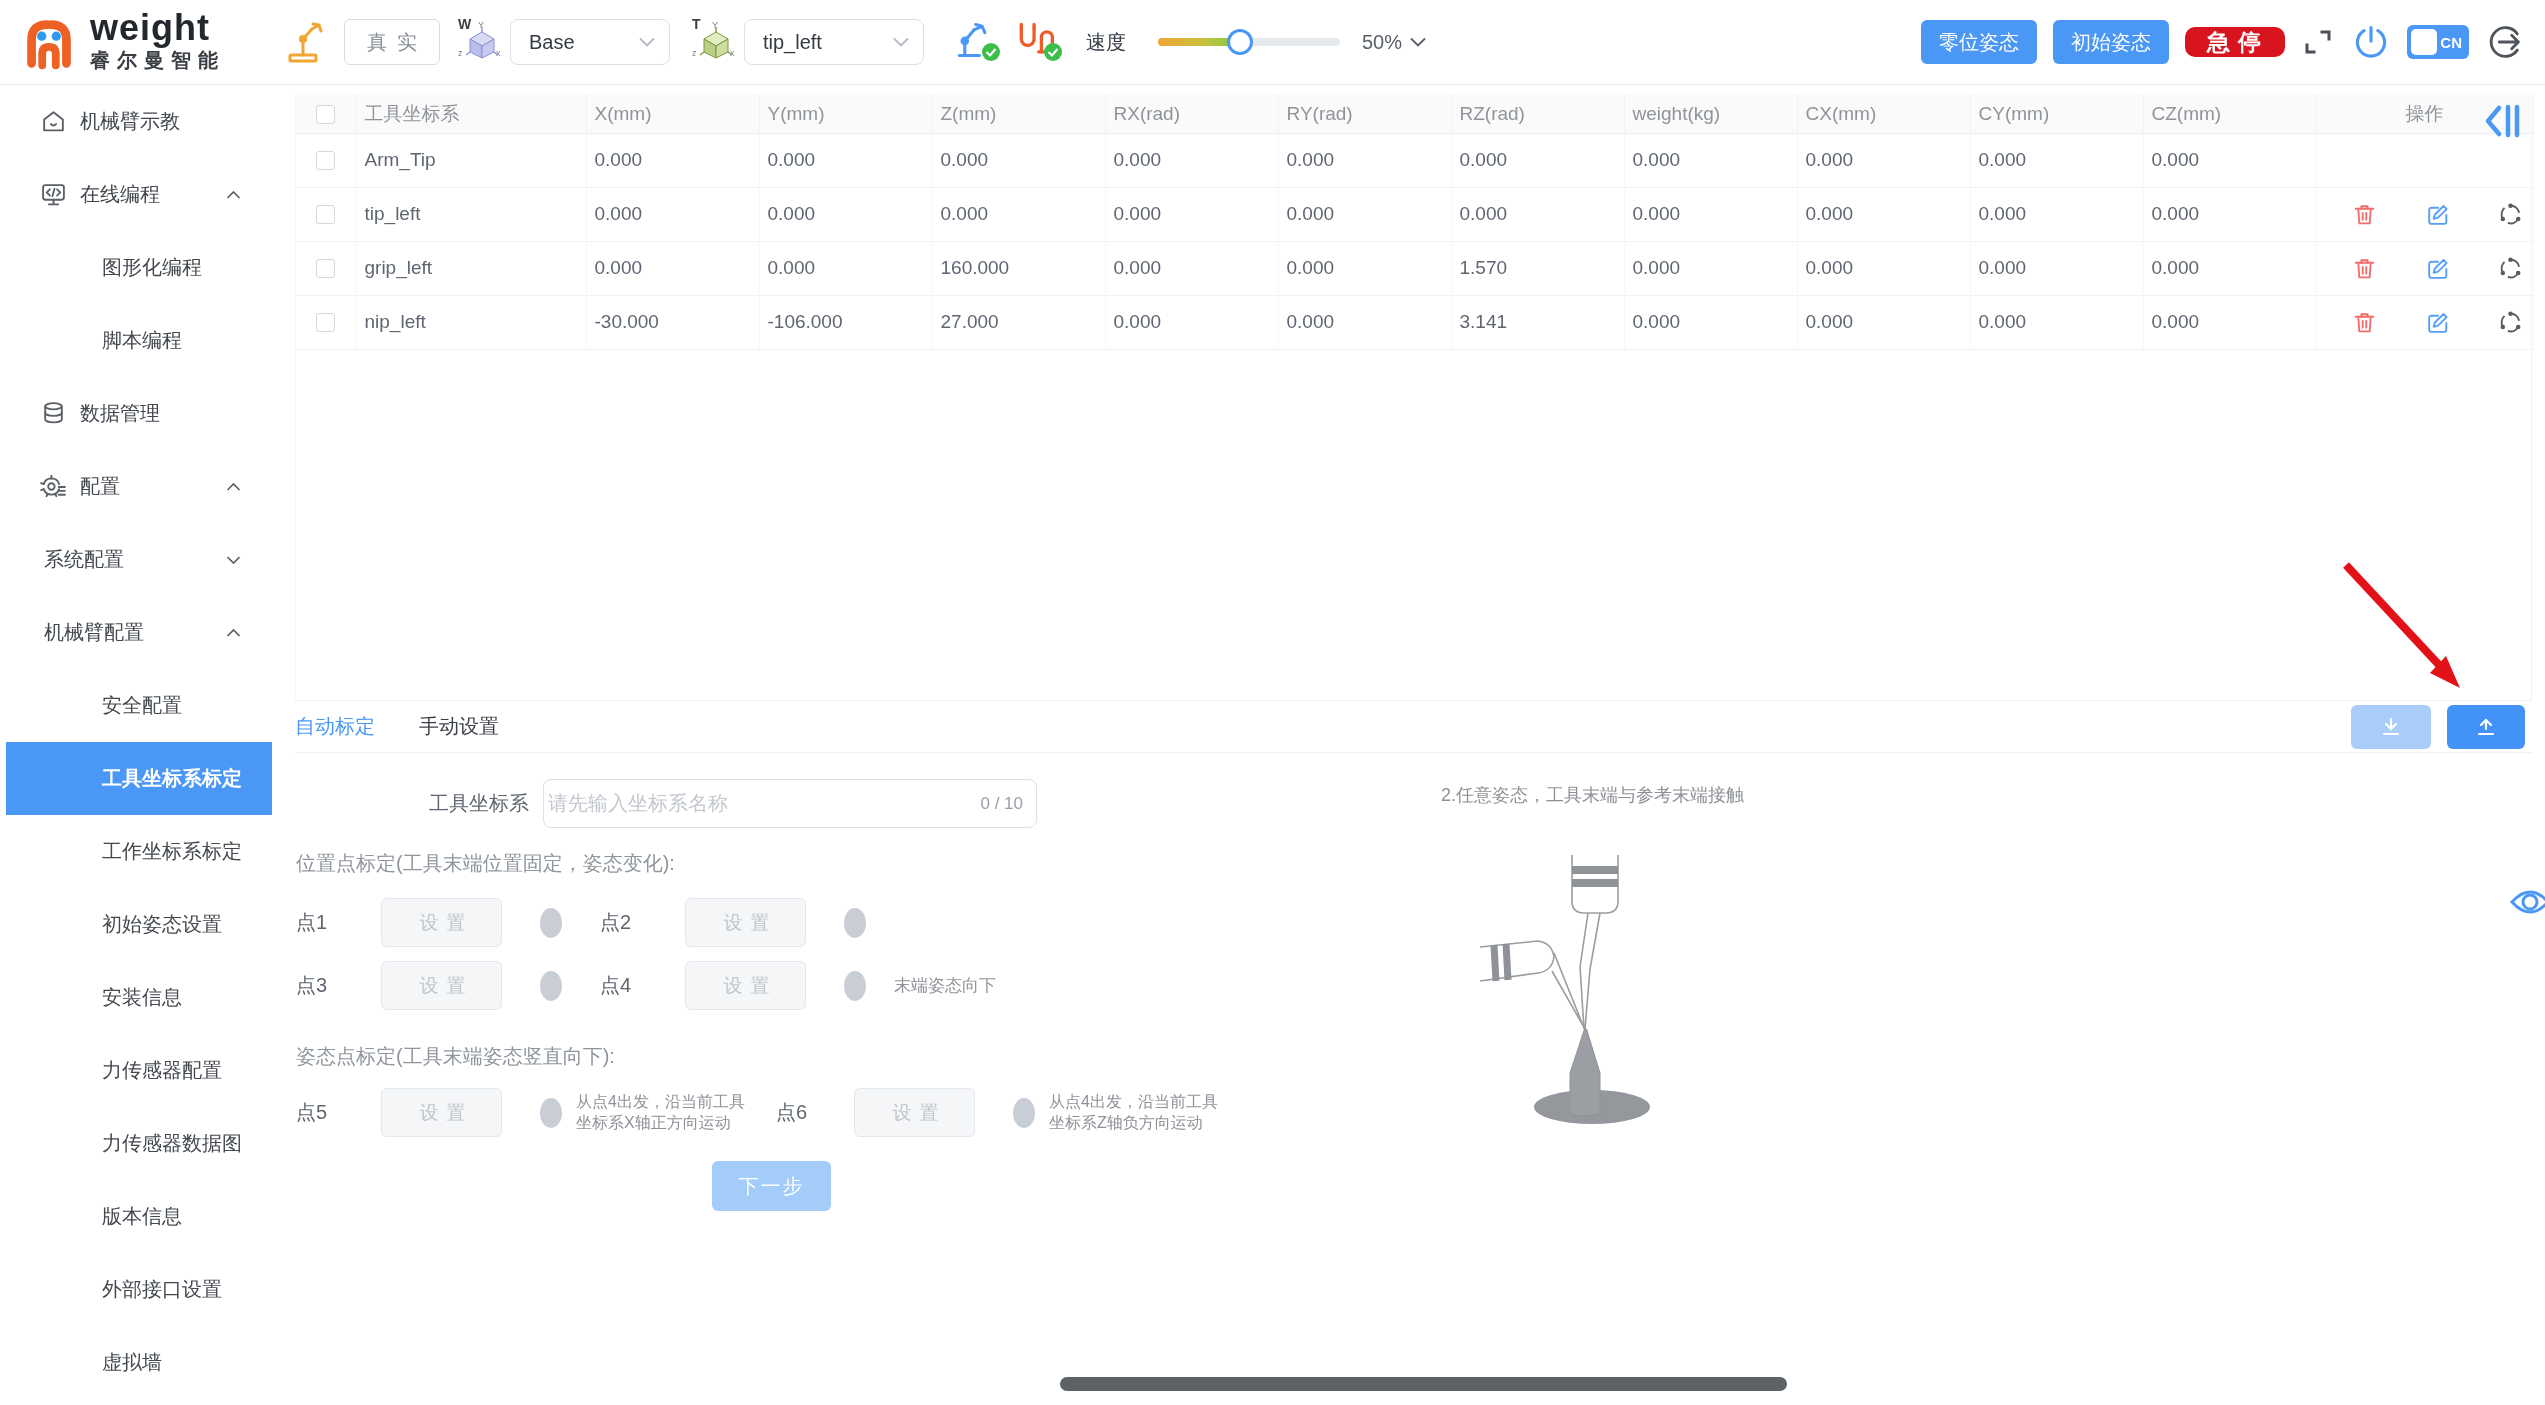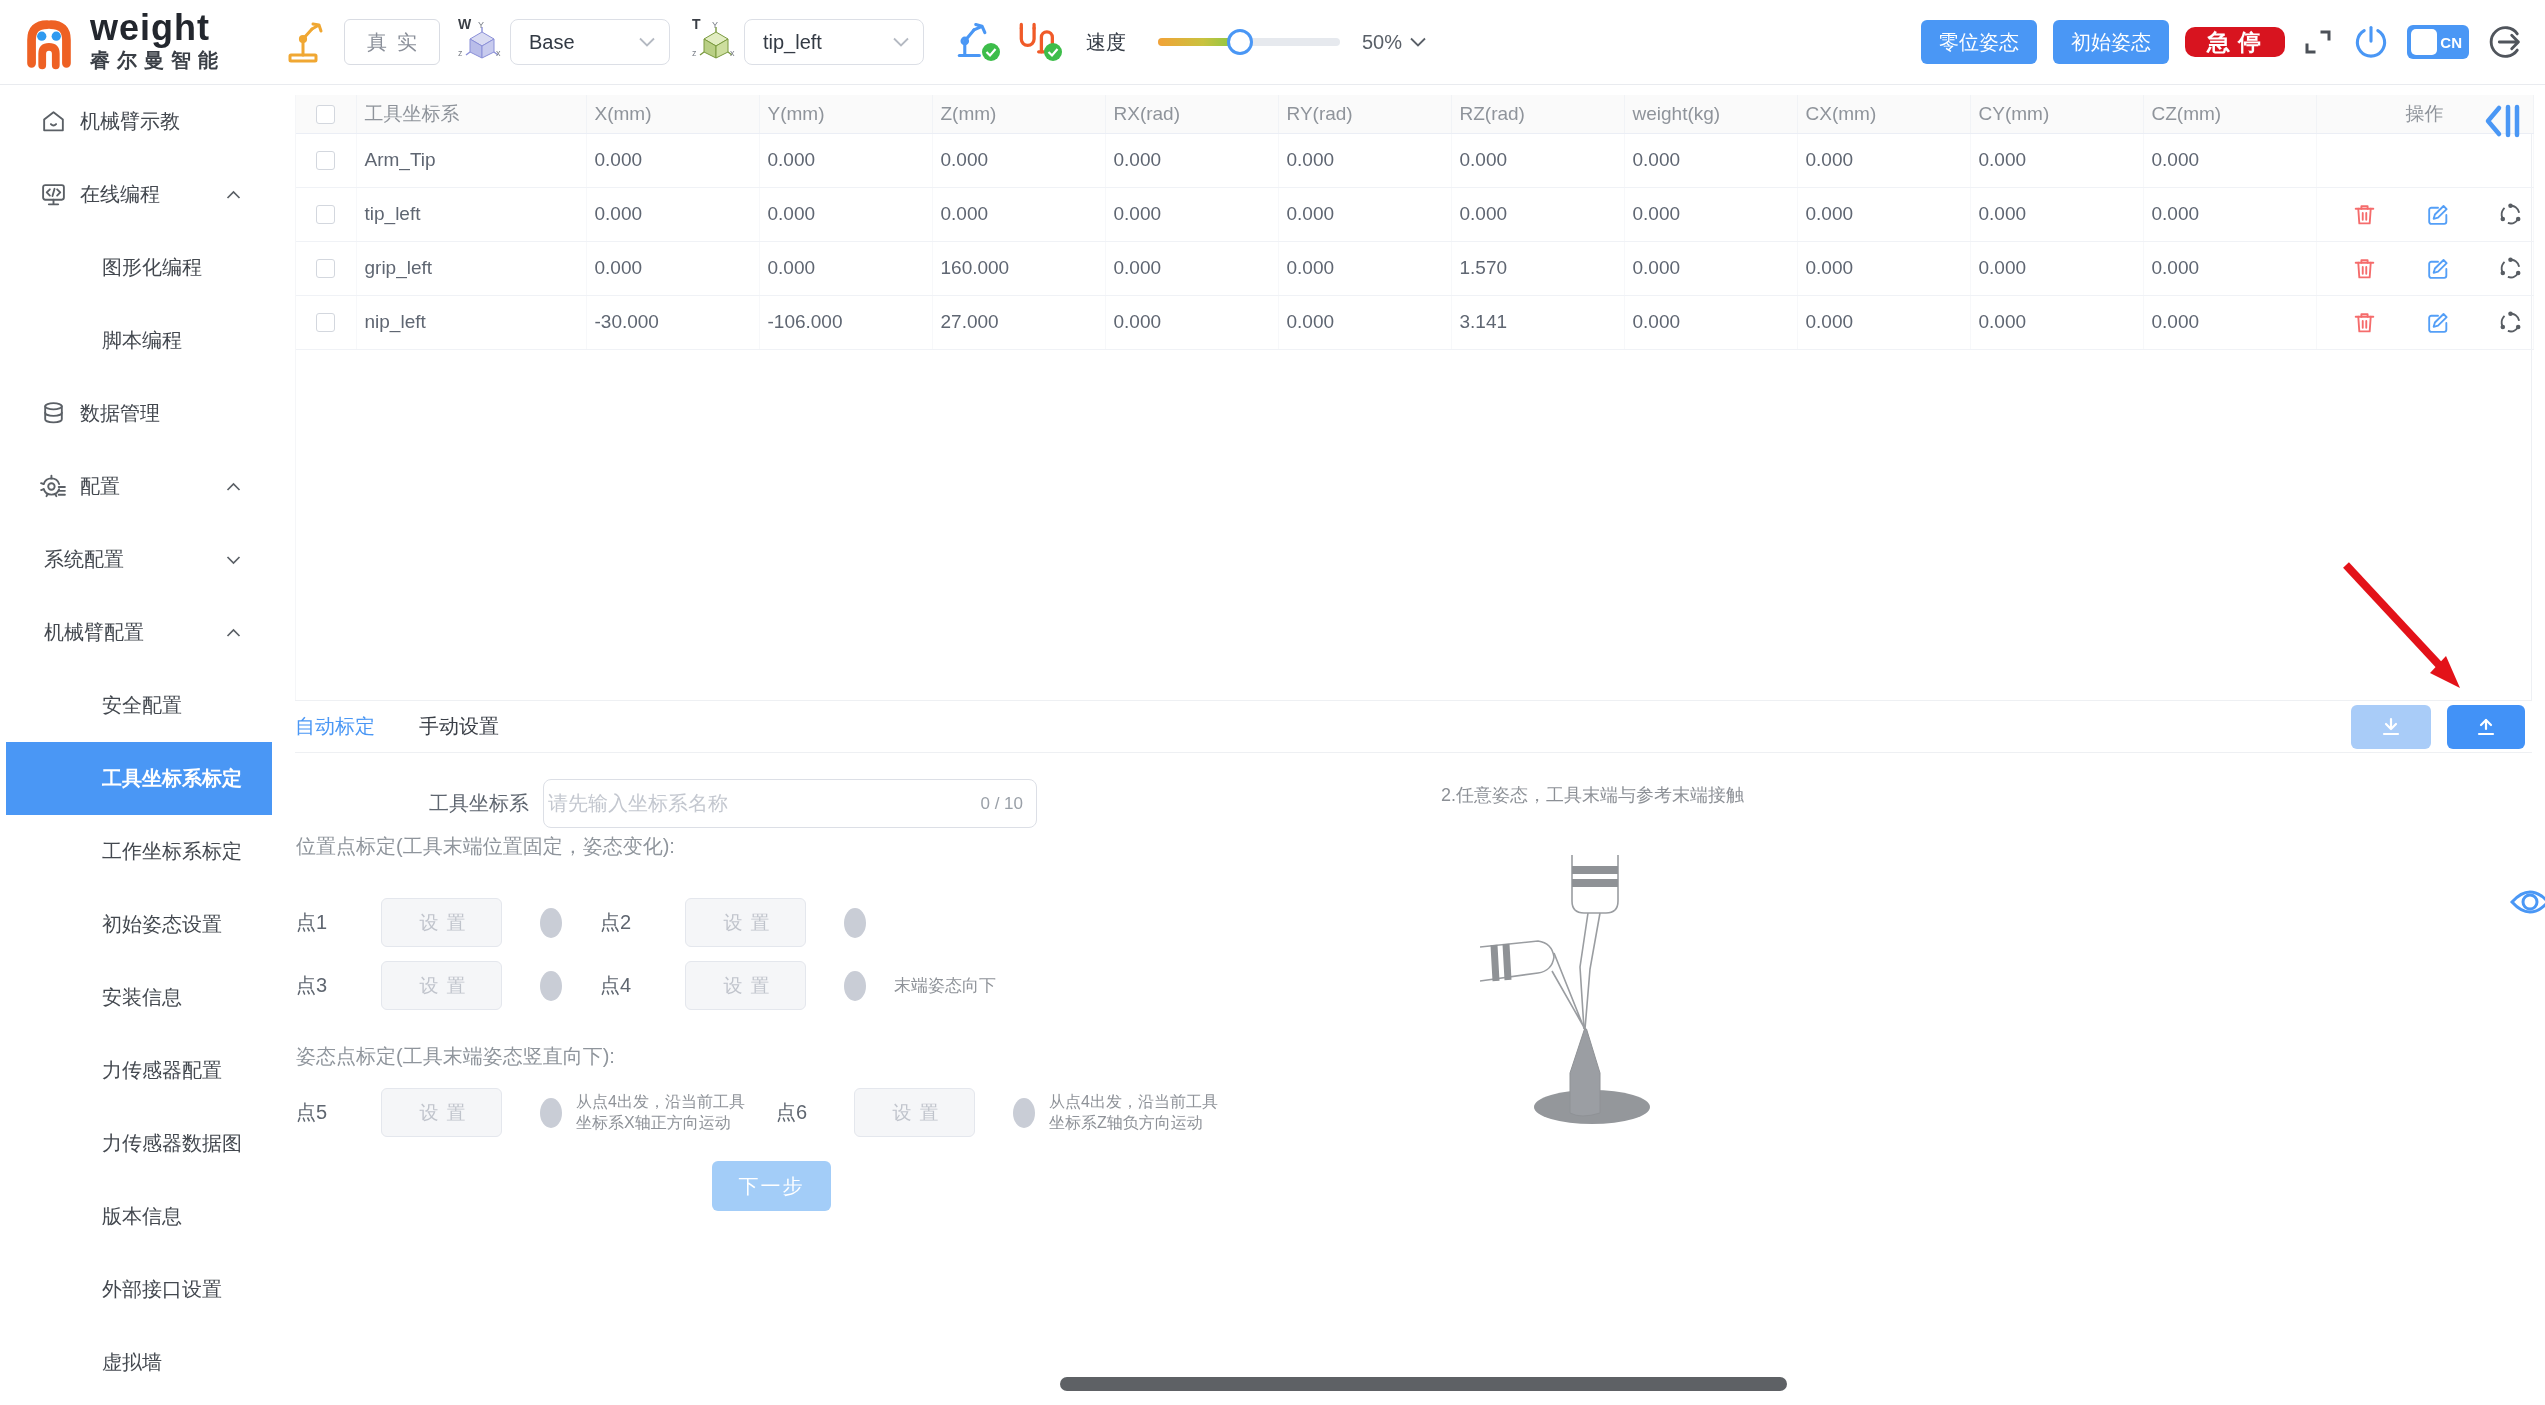--- a/index.html
+++ b/index.html
@@ -568,21 +568,21 @@
     </div>
 
     <div class="form-label-row">
       <span class="form-label">工具坐标系</span>
       <span class="name-input-wrap">
         <input class="name-input" type="text" placeholder="请先输入坐标系名称" style="">
         <span class="input-counter">0 / 10</span>
       </span>
     </div>
 
-    <div class="section-label" style="top:748px">位置点标定(工具末端位置固定，姿态变化):</div>
+    <div class="section-label" style="top:765px">位置点标定(工具末端位置固定，姿态变化):</div>
 
     <div class="pt-row" style="top:813px">
       <span class="pt-label">点1</span>
       <button class="set-btn">设置</button>
       <span class="pt-dot"></span>
       <span class="pt-label gap-to-p2" style="padding-left:0; margin-left:38px">点2</span>
       <button class="set-btn">设置</button>
       <span class="pt-dot"></span>
     </div>
 

